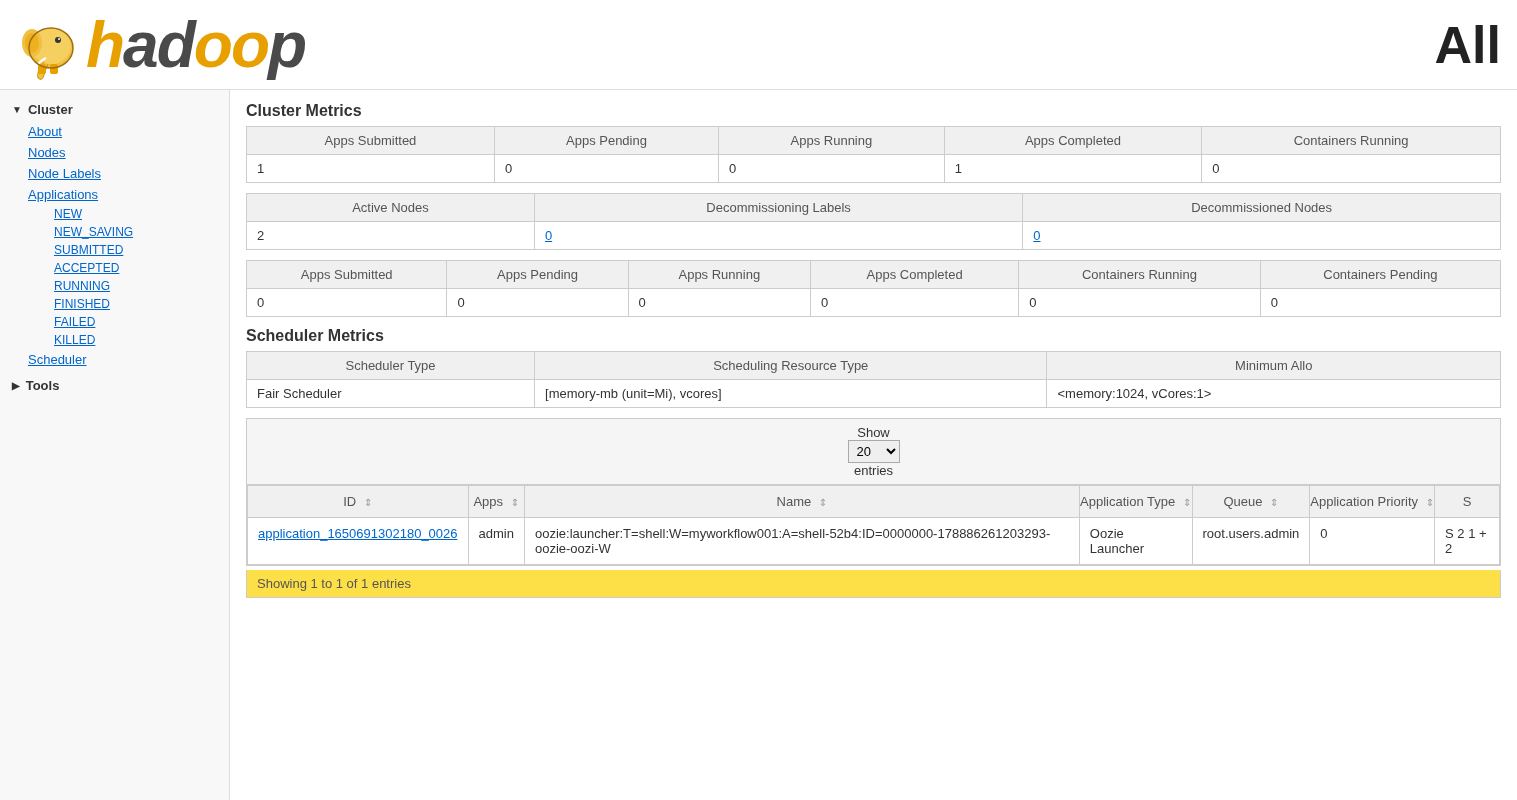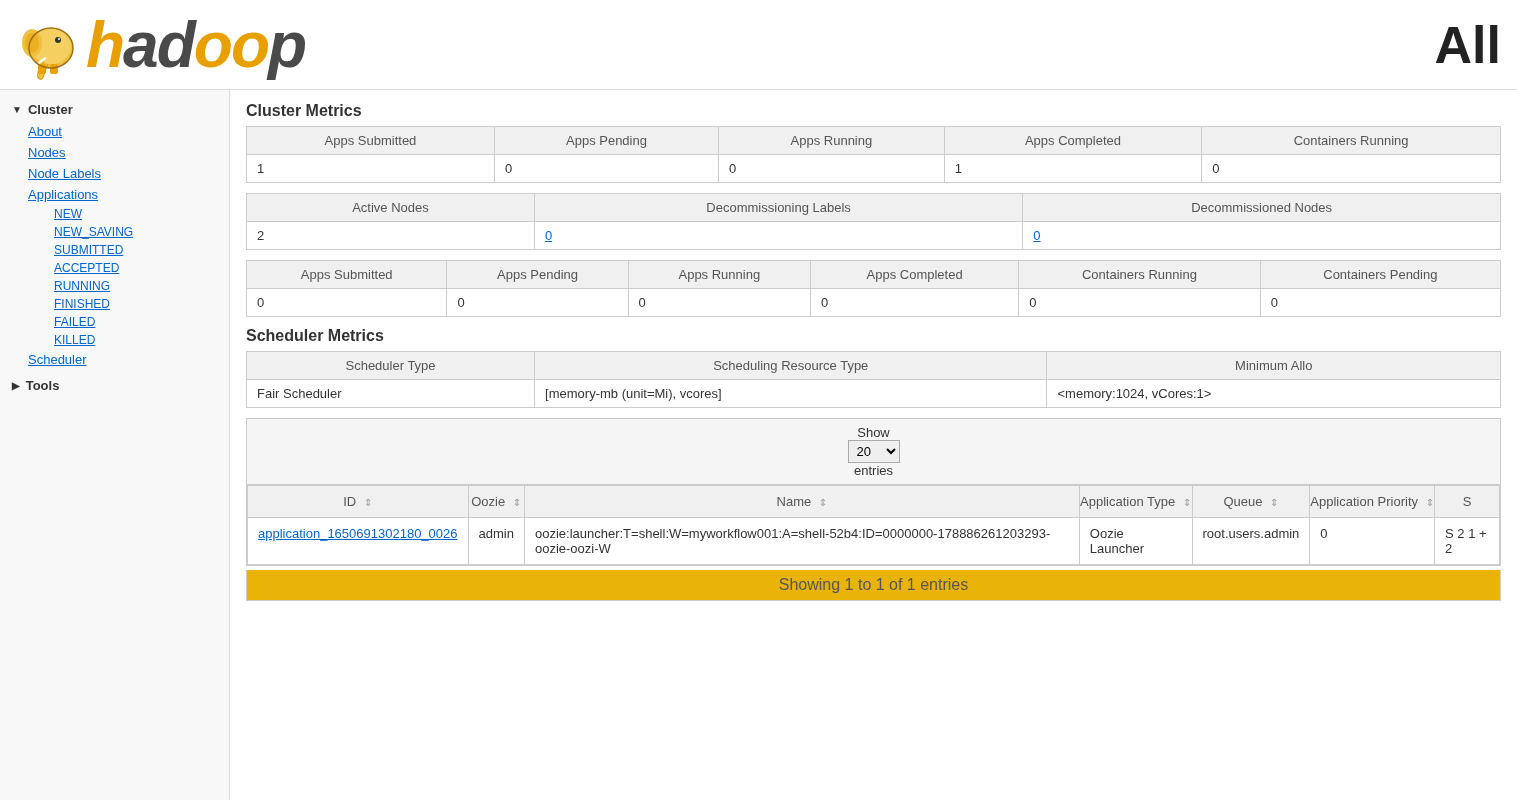--- a/index.html
+++ b/index.html
@@ -39,21 +39,21 @@
     .show-entries select { margin: 0 6px; padding: 2px 4px; font-size: 13px; border: 1px solid #aaa; }
 
     
     .apps-table { width: 100%; border-collapse: collapse; font-size: 13px; }
     .apps-table th { background: #f0f0f0; border: 1px solid #ccc; padding: 8px 0; text-align: center; font-weight: normal; color: #555; cursor: pointer; white-space: nowrap; }
     .apps-table th .sort-icons { display: inline-block; margin-left: 4px; font-size: 10px; color: #999; }
     .apps-table td { border: 1px solid #ccc; padding: 8px 10px; color: #333; vertical-align: top; }
     .apps-table td a { color: #0066cc; text-decoration: underline; cursor: pointer; }
 
     
-    .table-footer { background: #eab308; border: 1px solid #ccc; border-top: none; padding: 6px 10px; font-size: 16px; color: #555; text-align: center; }
+    .table-footer { background: #fde047; border: 1px solid #ccc; border-top: none; padding: 6px 10px; font-size: 13px; color: #555; }
 
     .outer-table-wrapper { border: 1px solid #ccc; margin-bottom: 4px; }
 
     .scheduler-table td { padding: 6px 10px; }
   </style>
 </head>
 <body>
 
 <div class="header">
   <div class="logo-area">
@@ -209,21 +209,21 @@
 
     <div class="outer-table-wrapper">
       <table class="apps-table">
         <thead>
           <tr>
             <th>
               <span>ID</span>
               <span class="sort-icons">⇕</span>
             </th>
             <th>
-              <span>Oozie</span>
+              <span>Apps</span>
               <span class="sort-icons">⇕</span>
             </th>
             <th>
               <span>Name</span>
               <span class="sort-icons">⇕</span>
             </th>
             <th>
               <span>Application Type</span>
               <span class="sort-icons">⇕</span>
             </th>

